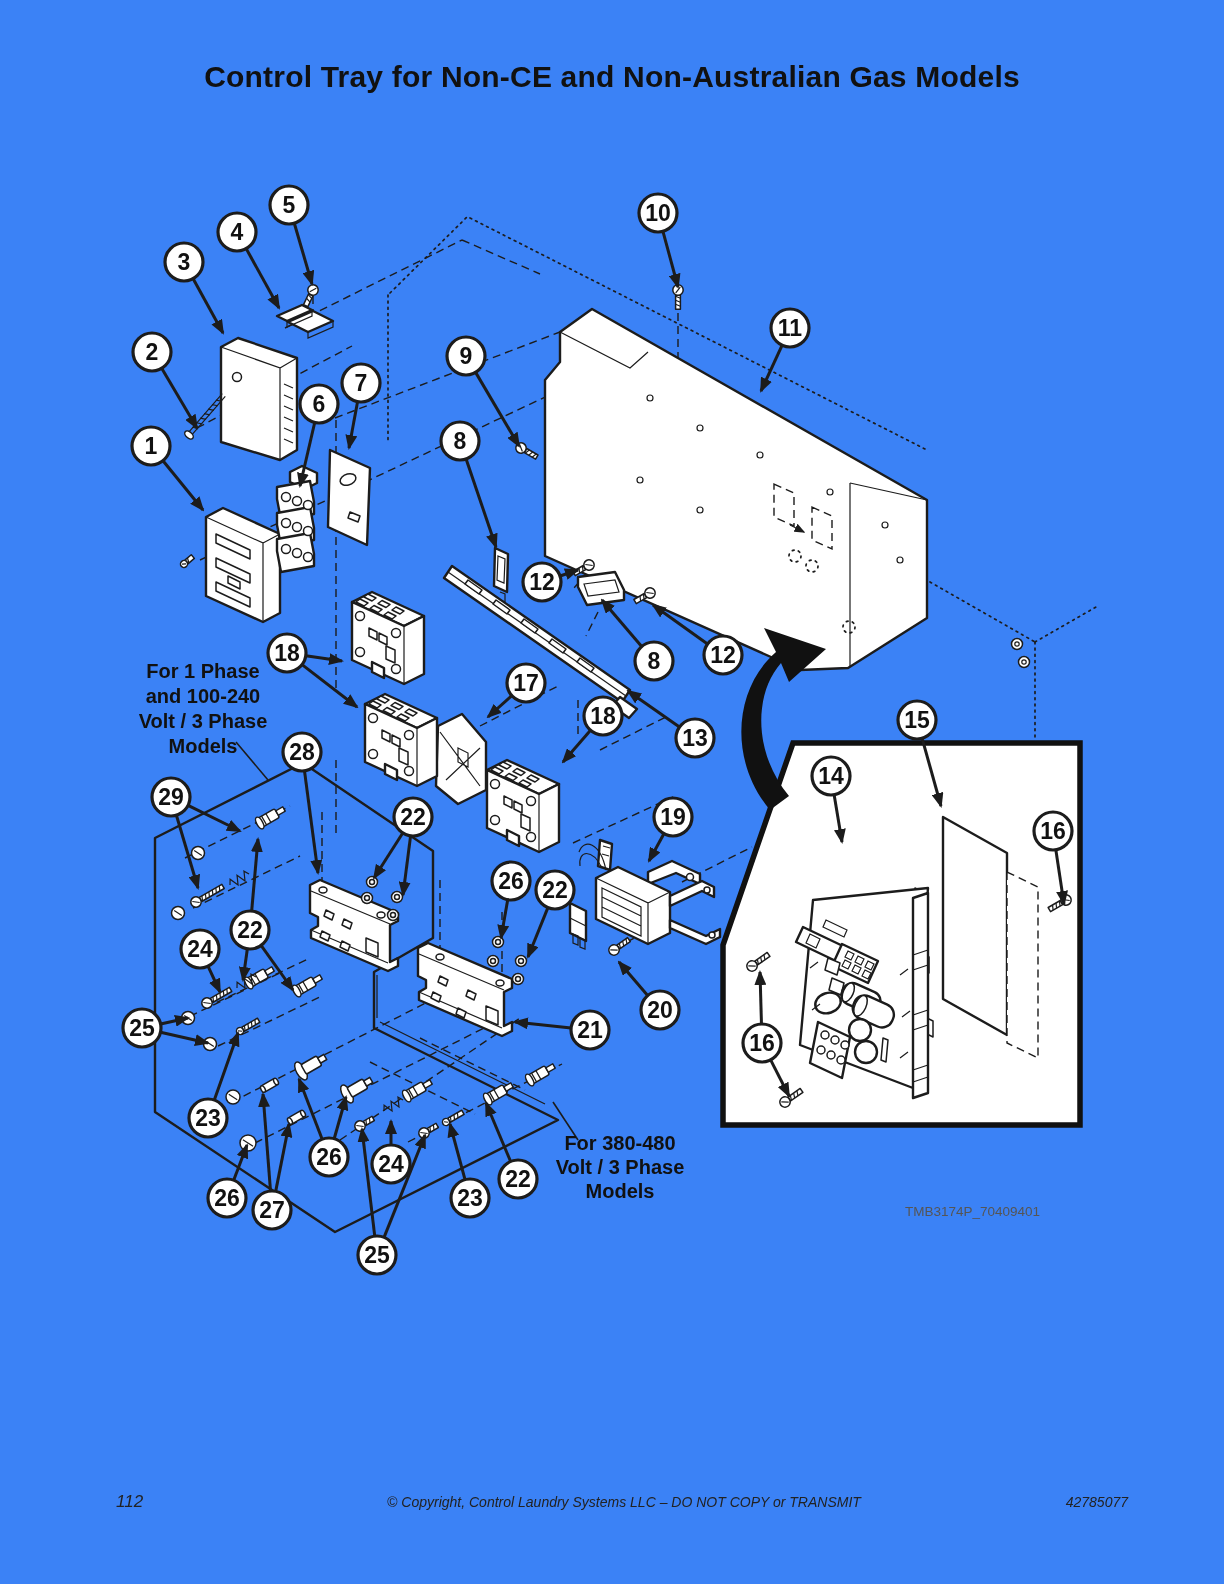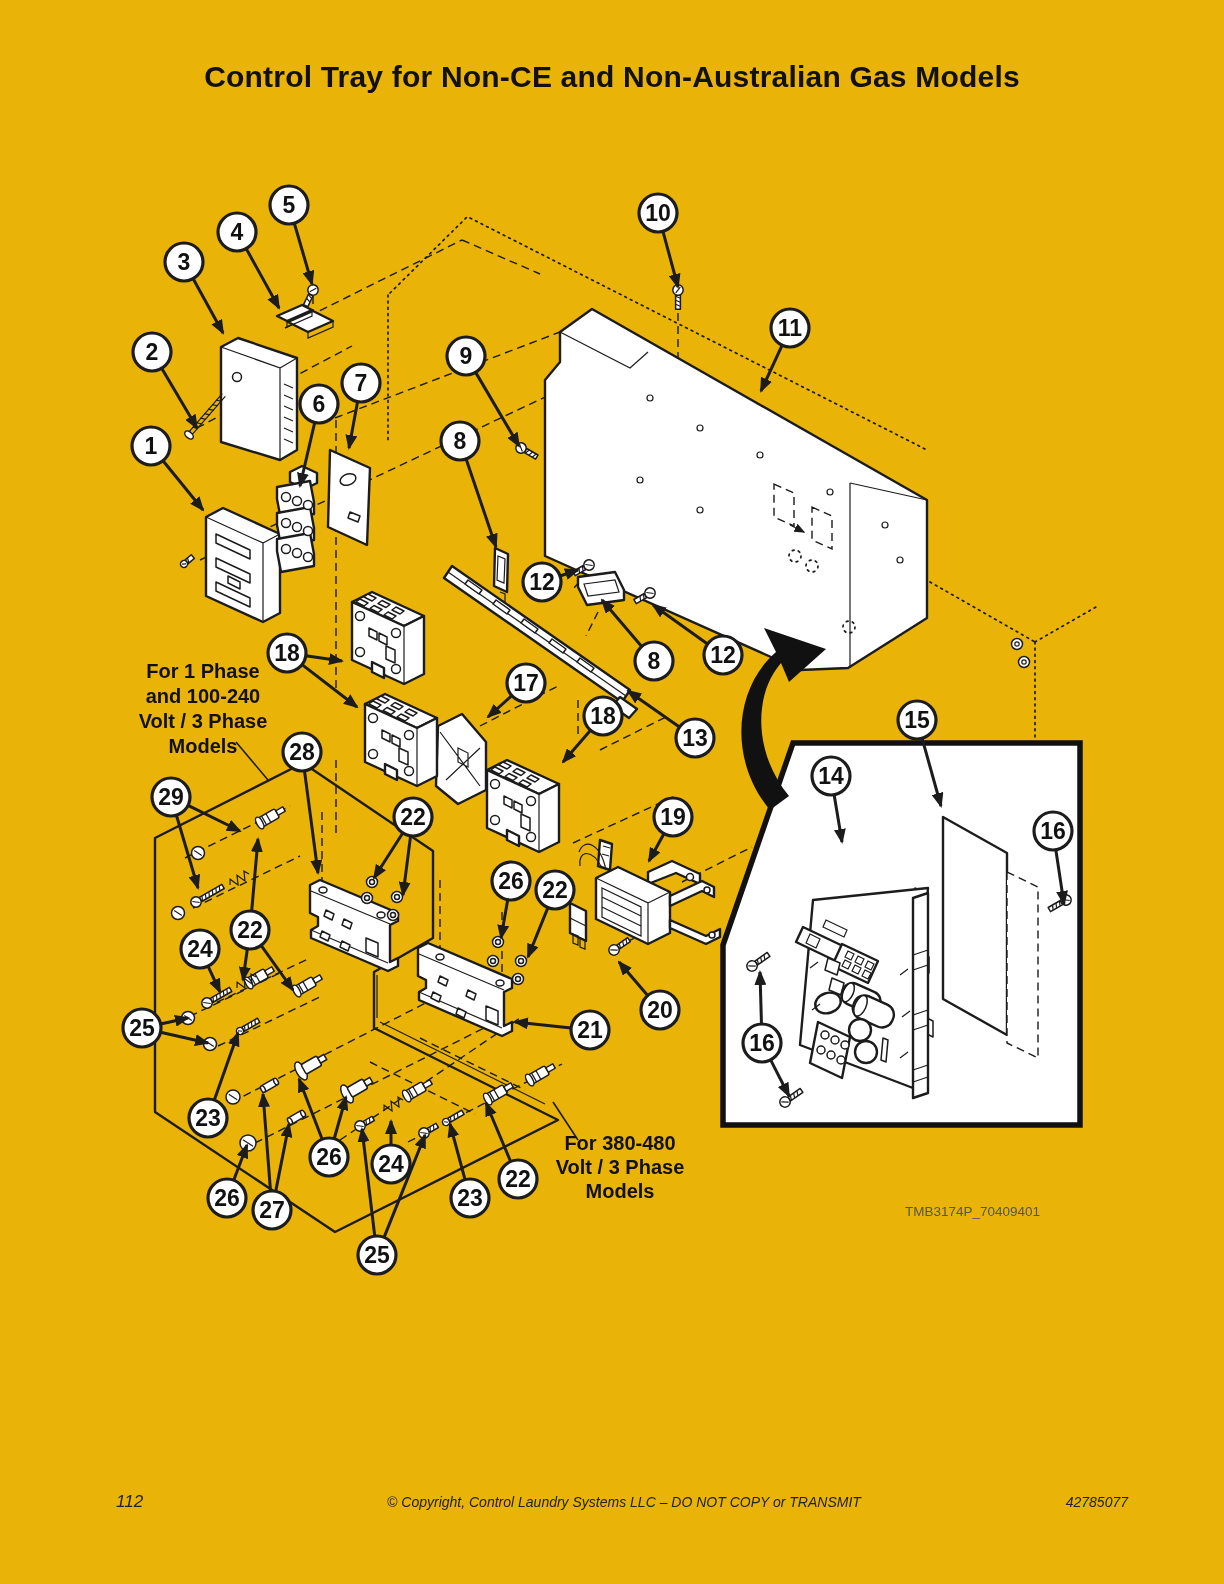--- a/index.html
+++ b/index.html
@@ -1,16 +1,16 @@
 <!DOCTYPE html>
 <html><head>
 <meta charset="utf-8">
 <style>
   html,body{margin:0;padding:0;background:#e8e8e8;}
-  .page{position:relative;width:1224px;height:1584px;background:#eab308;margin:0 auto;
+  .page{position:relative;width:1224px;height:1584px;background:#3b82f6;margin:0 auto;
         font-family:"Liberation Sans",sans-serif;overflow:hidden;}
   .title{position:absolute;top:60px;left:0;width:100%;text-align:center;
          font-size:30px;font-weight:bold;color:#111;letter-spacing:.2px;}
   .diagram-svg{position:absolute;left:0;top:0;width:1224px;height:1584px;}
   .footer{position:absolute;left:12px;top:1492px;width:100%;height:40px;font-size:14px;color:#222;font-style:italic;}
   .footer .pageno{position:absolute;left:104px;top:0;font-size:17px;}
   .footer .copy{position:absolute;left:0;width:100%;text-align:center;top:2px;}
   .footer .docno{position:absolute;right:108px;top:2px;}
   
   .ol{fill:none;stroke:#1c1c1c;stroke-width:2.4px;stroke-linejoin:round;stroke-linecap:round;}

